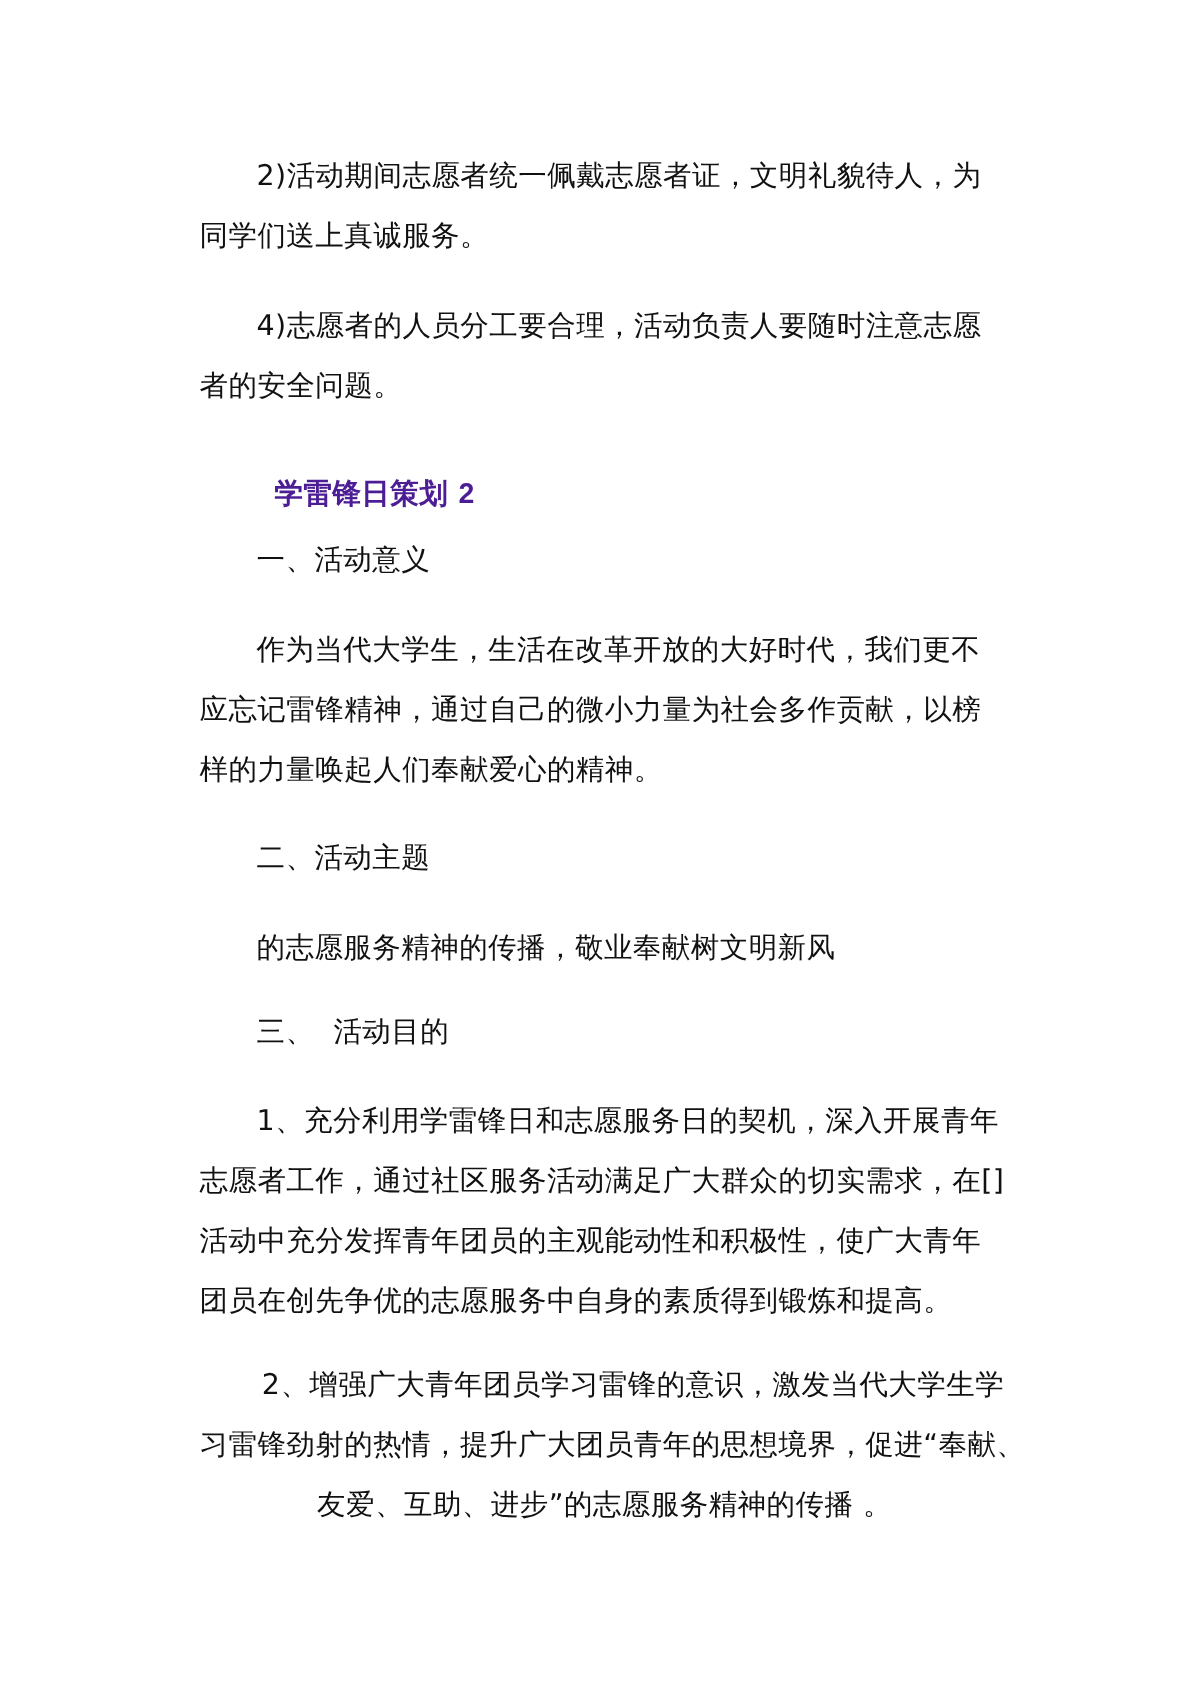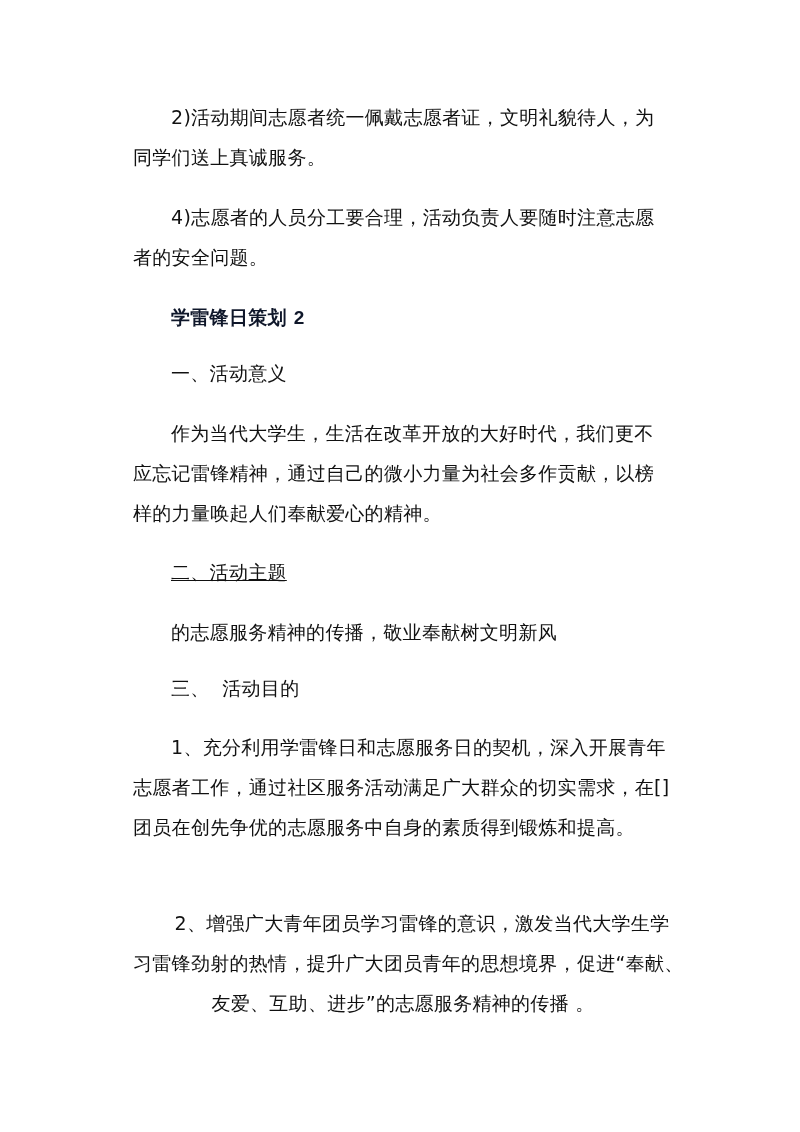--- a/index.html
+++ b/index.html
@@ -37,23 +37,23 @@
       white-space: nowrap;
     }
     .para .line.indent {
       padding-left: 38px;
     }
     .heading {
       position: absolute;
       left: 171px;
       font-size: 19px;
       line-height: 40px;
-      color: #0f172a;
+      color: #4c1d95;
       font-weight: bold;
-      margin: 0;
+      margin: 12px;
       letter-spacing: 0.3px;
       white-space: nowrap;
     }
     .num {
       font-family: "Liberation Sans", sans-serif;
       font-weight: bold;
     }
   </style>
 </head>
 <body>
@@ -78,35 +78,36 @@
   <p class="para" style="top:413px;">
     <span class="line indent">作为当代大学生，生活在改革开放的大好时代，我们更不</span>
     <span class="line">应忘记雷锋精神，通过自己的微小力量为社会多作贡献，以榜</span>
     <span class="line">样的力量唤起人们奉献爱心的精神。</span>
   </p>
 
   <p class="para" style="top:353px;">
     <span class="line indent">一、活动意义</span>
   </p>
 
-  <p class="para" style="top:552px;text-decoration:underline;">
+  <p class="para" style="top:552px;">
     <span class="line indent">二、活动主题</span>
   </p>
 
   <p class="para" style="top:612px;">
     <span class="line indent">的志愿服务精神的传播，敬业奉献树文明新风</span>
   </p>
 
   <p class="para" style="top:668px;">
     <span class="line indent" style="white-space:pre;">三、  活动目的</span>
   </p>
 
   <p class="para" style="top:727px;">
     <span class="line indent">1、充分利用学雷锋日和志愿服务日的契机，深入开展青年</span>
     <span class="line">志愿者工作，通过社区服务活动满足广大群众的切实需求，在[]</span>
+    <span class="line">活动中充分发挥青年团员的主观能动性和积极性，使广大青年</span>
     <span class="line">团员在创先争优的志愿服务中自身的素质得到锻炼和提高。</span>
   </p>
 
   <p class="para" style="top:903px;text-align:center;">
     <span class="line indent">2、增强广大青年团员学习雷锋的意识，激发当代大学生学</span>
     <span class="line">习雷锋劲射的热情，提升广大团员青年的思想境界，促进“奉献、</span>
     <span class="line">友爱、互助、进步”的志愿服务精神的传播 。</span>
   </p>
 
 </div>

